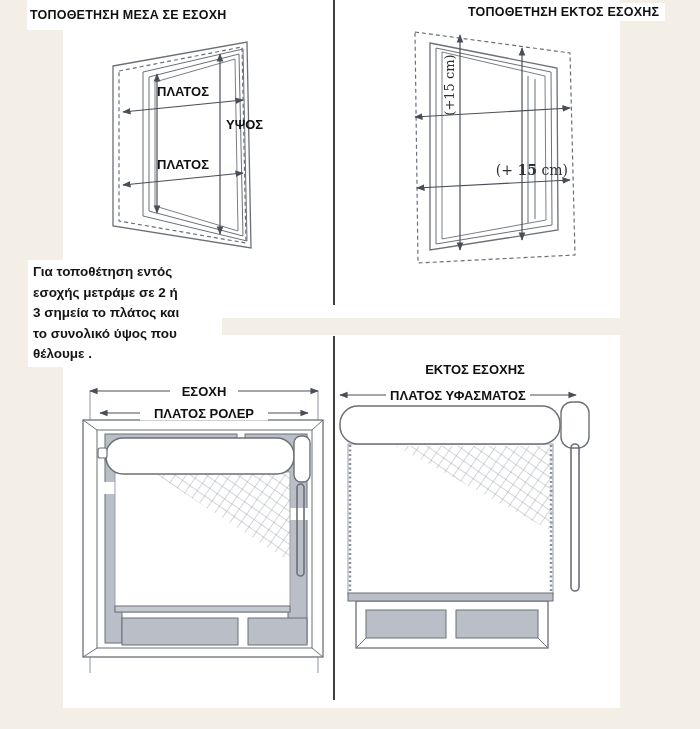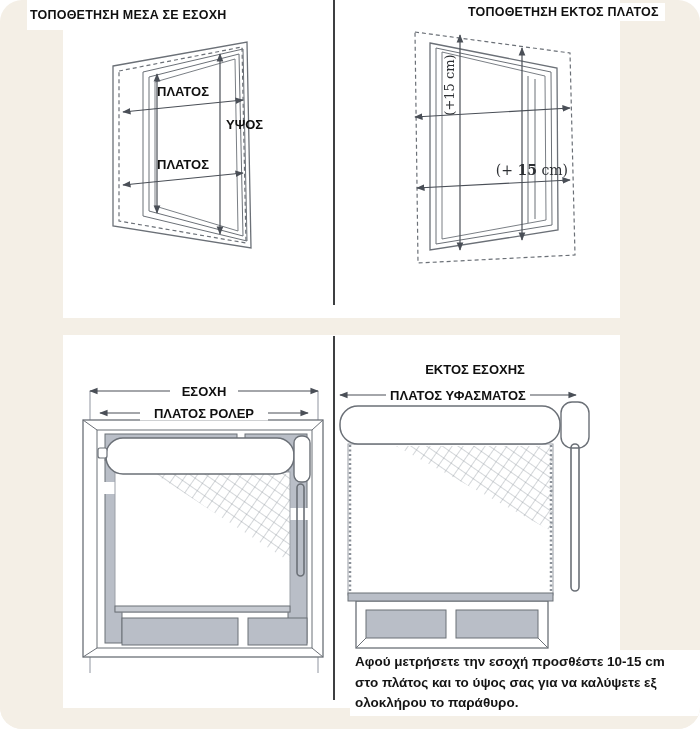--- a/index.html
+++ b/index.html
@@ -1,18 +1,18 @@
 <!DOCTYPE html>
 <html><head>
 <meta charset="utf-8">
 <style>
   html,body{margin:0;padding:0;}
   .canvas{
     position:relative;width:700px;height:729px;background:#ffffff;
-    overflow:hidden;font-family:"Liberation Sans",sans-serif;color:#141414;border-radius:22px;
+    overflow:hidden;font-family:"Liberation Sans",sans-serif;color:#141414;
   }
   .cream{position:absolute;background:#f4efe6;}
   .divider{position:absolute;left:333px;width:2px;background:#3d3f41;}
   .sec-title{
     position:absolute;font-weight:bold;font-size:12.5px;letter-spacing:.2px;
     color:#101010;background:#ffffff;padding:2px 6px 2px 2px;white-space:nowrap;
   }
   .para{
     position:absolute;font-weight:bold;font-size:13.5px;line-height:1.52;
     color:#141414;background:#ffffff;white-space:pre-line;padding:2px 5px;
@@ -37,21 +37,21 @@
   <div class="cream" style="left:0;top:0;width:27px;height:729px"></div>
   <div class="cream" style="left:27px;top:30px;width:36px;height:699px"></div>
   <div class="cream" style="left:620px;top:0;width:80px;height:729px"></div>
   <div class="cream" style="left:0;top:708px;width:700px;height:21px"></div>
   <div class="cream" style="left:63px;top:318px;width:557px;height:17px"></div>
 
   <div class="divider" style="top:0;height:305px"></div>
   <div class="divider" style="top:336px;height:364px"></div>
 
   <div class="sec-title" style="left:28px;top:6px">ΤΟΠΟΘΕΤΗΣΗ ΜΕΣΑ ΣΕ ΕΣΟΧΗ</div>
-  <div class="sec-title" style="left:466px;top:3px">ΤΟΠΟΘΕΤΗΣΗ ΕΚΤΟΣ ΠΛΑΤΟΣ</div>
+  <div class="sec-title" style="left:466px;top:3px">ΤΟΠΟΘΕΤΗΣΗ ΕΚΤΟΣ ΕΣΟΧΗΣ</div>
 
   <svg style="left:85px;top:30px" width="210" height="240" viewBox="0 0 210 240">
     <defs>
       <marker id="aw1" viewBox="0 0 10 10" refX="9" refY="5" markerWidth="7" markerHeight="7" orient="auto-start-reverse">
         <path d="M0,1 L10,5 L0,9 z" fill="#4a4f57"></path>
       </marker>
     </defs>
     <polygon class="outline" points="28,36 162,12 166,218 28,196"></polygon>
     <polygon class="dashed" points="34,41 157,17 161,213 34,191"></polygon>
     <polygon class="thin" points="58,42 158,19 162,211 58,186"></polygon>
@@ -79,20 +79,25 @@
     <line class="thin" x1="130" y1="54" x2="130" y2="201"></line>
     <line class="thin" x1="137" y1="57" x2="137" y2="197"></line>
     <line class="arrow" x1="62" y1="13" x2="62" y2="228" marker-start="url(#aw2)" marker-end="url(#aw2)"></line>
     <line class="arrow" x1="124" y1="26" x2="124" y2="218" marker-start="url(#aw2)" marker-end="url(#aw2)"></line>
     <line class="arrow" x1="17" y1="95" x2="172" y2="86" marker-start="url(#aw2)" marker-end="url(#aw2)"></line>
     <line class="arrow" x1="19" y1="166" x2="172" y2="158" marker-start="url(#aw2)" marker-end="url(#aw2)"></line>
     <text class="serif-label" transform="translate(56,63) rotate(-90)" text-anchor="middle">(+15 cm)</text>
     <text class="serif-label" x="170" y="153" text-anchor="end" style="font-size:14px"><tspan>(+ </tspan><tspan style="font-weight:bold">15</tspan><tspan> cm)</tspan></text>
   </svg>
 
+  <div class="para" style="left:28px;top:260px;width:184px">Για τοποθέτηση εντός
+εσοχής μετράμε σε 2 ή
+3 σημεία το πλάτος και
+το συνολικό ύψος που
+θέλουμε .</div>
 
   <svg style="left:60px;top:372px" width="280" height="306" viewBox="0 0 280 306">
     <defs>
       <marker id="aw3" viewBox="0 0 10 10" refX="9" refY="5" markerWidth="7" markerHeight="7" orient="auto-start-reverse">
         <path d="M0,1 L10,5 L0,9 z" fill="#4a4f57"></path>
       </marker>
       <pattern id="mesh3" width="9" height="9" patternUnits="userSpaceOnUse" patternTransform="rotate(35)">
         <path d="M0,0 L0,9 M0,0 L9,0" stroke="#9098a0" stroke-width=".8" fill="none"></path>
       </pattern>
     </defs>
@@ -156,17 +161,14 @@
     <rect x="4" y="46" width="220" height="38" rx="18" fill="#ffffff" stroke="#6b7077" stroke-width="1.5"></rect>
     <rect x="225" y="42" width="28" height="46" rx="11" fill="#ffffff" stroke="#6b7077" stroke-width="1.4"></rect>
     <rect x="235" y="84" width="8" height="147" rx="4" fill="none" stroke="#6b7077" stroke-width="1.6"></rect>
     <rect x="12" y="233" width="205" height="8" fill="#b9bec7" stroke="#6b7077" stroke-width="1"></rect>
 
     <line class="arrow" x1="4" y1="35" x2="240" y2="35" marker-start="url(#aw4)" marker-end="url(#aw4)"></line>
     <rect class="whitebox" x="50" y="26.5" width="144" height="17"></rect>
     <text class="dlabel" x="122" y="39.5" text-anchor="middle">ΠΛΑΤΟΣ ΥΦΑΣΜΑΤΟΣ</text>
   </svg>
 
-  <div class="para" style="left:350px;top:650px;width:340px">Αφού μετρήσετε την εσοχή προσθέστε 10-15 cm
-στο πλάτος και το ύψος σας για να καλύψετε εξ
-ολοκλήρου το παράθυρο.</div>
 
 </div>
 
 </body></html>

